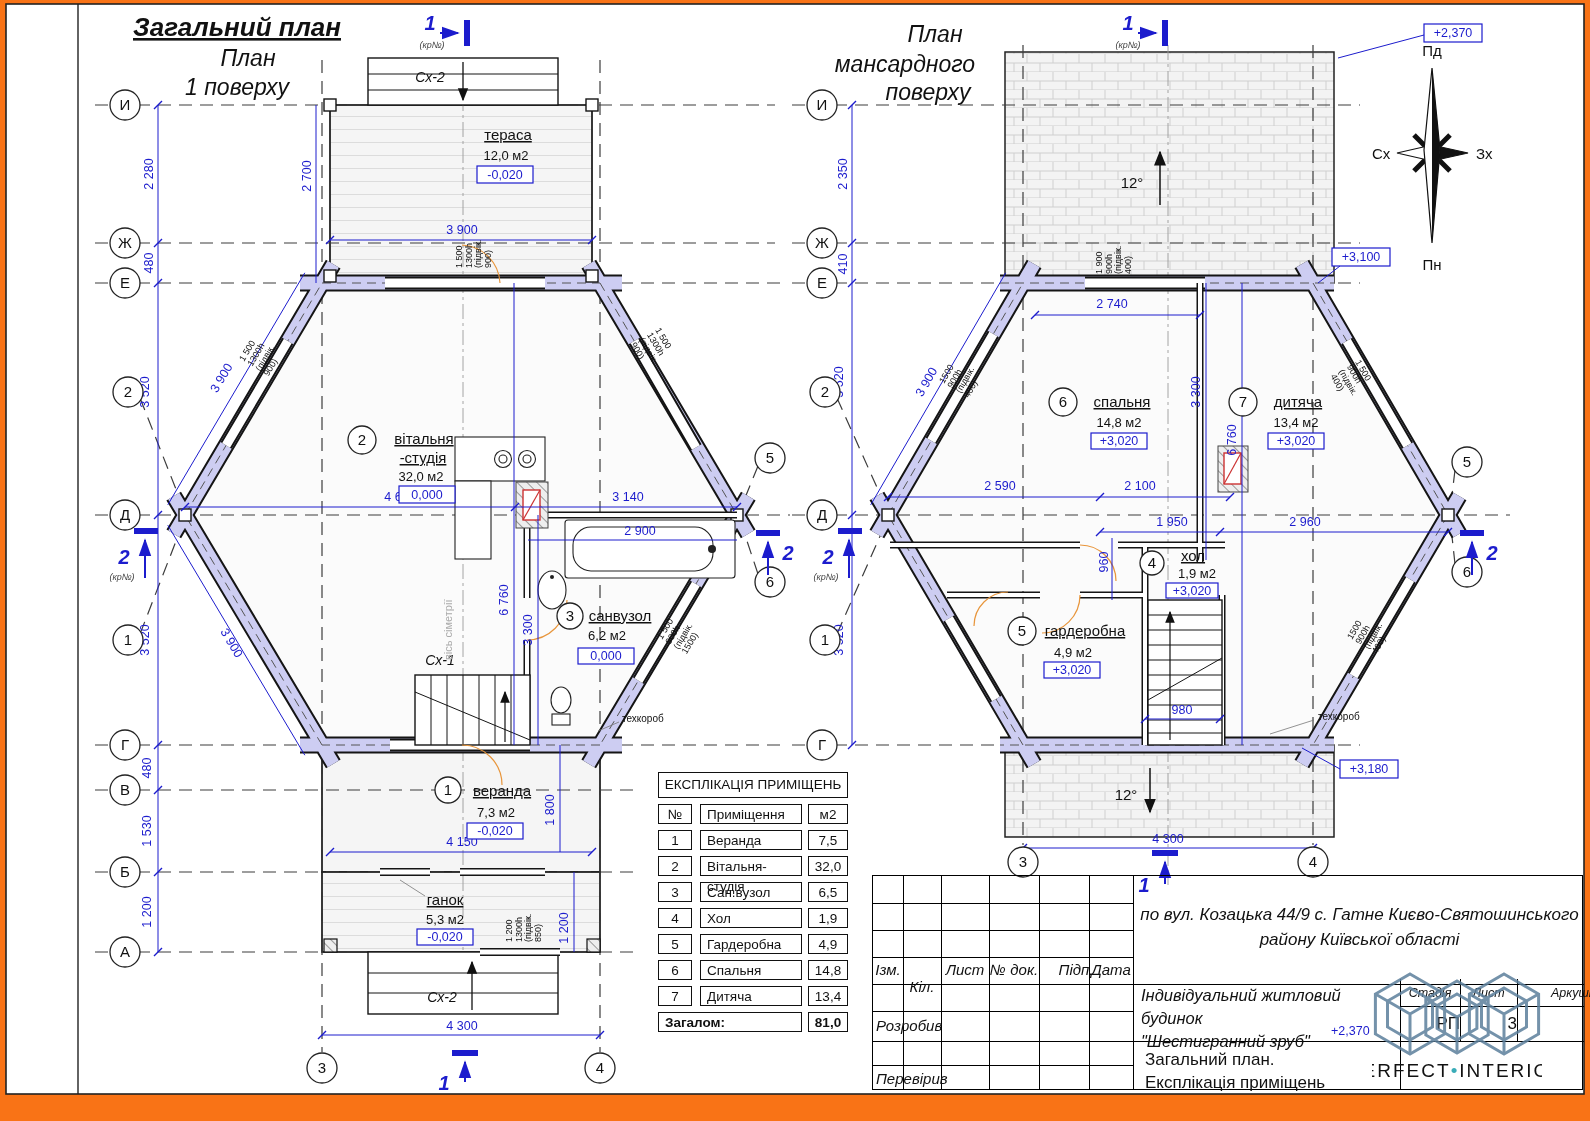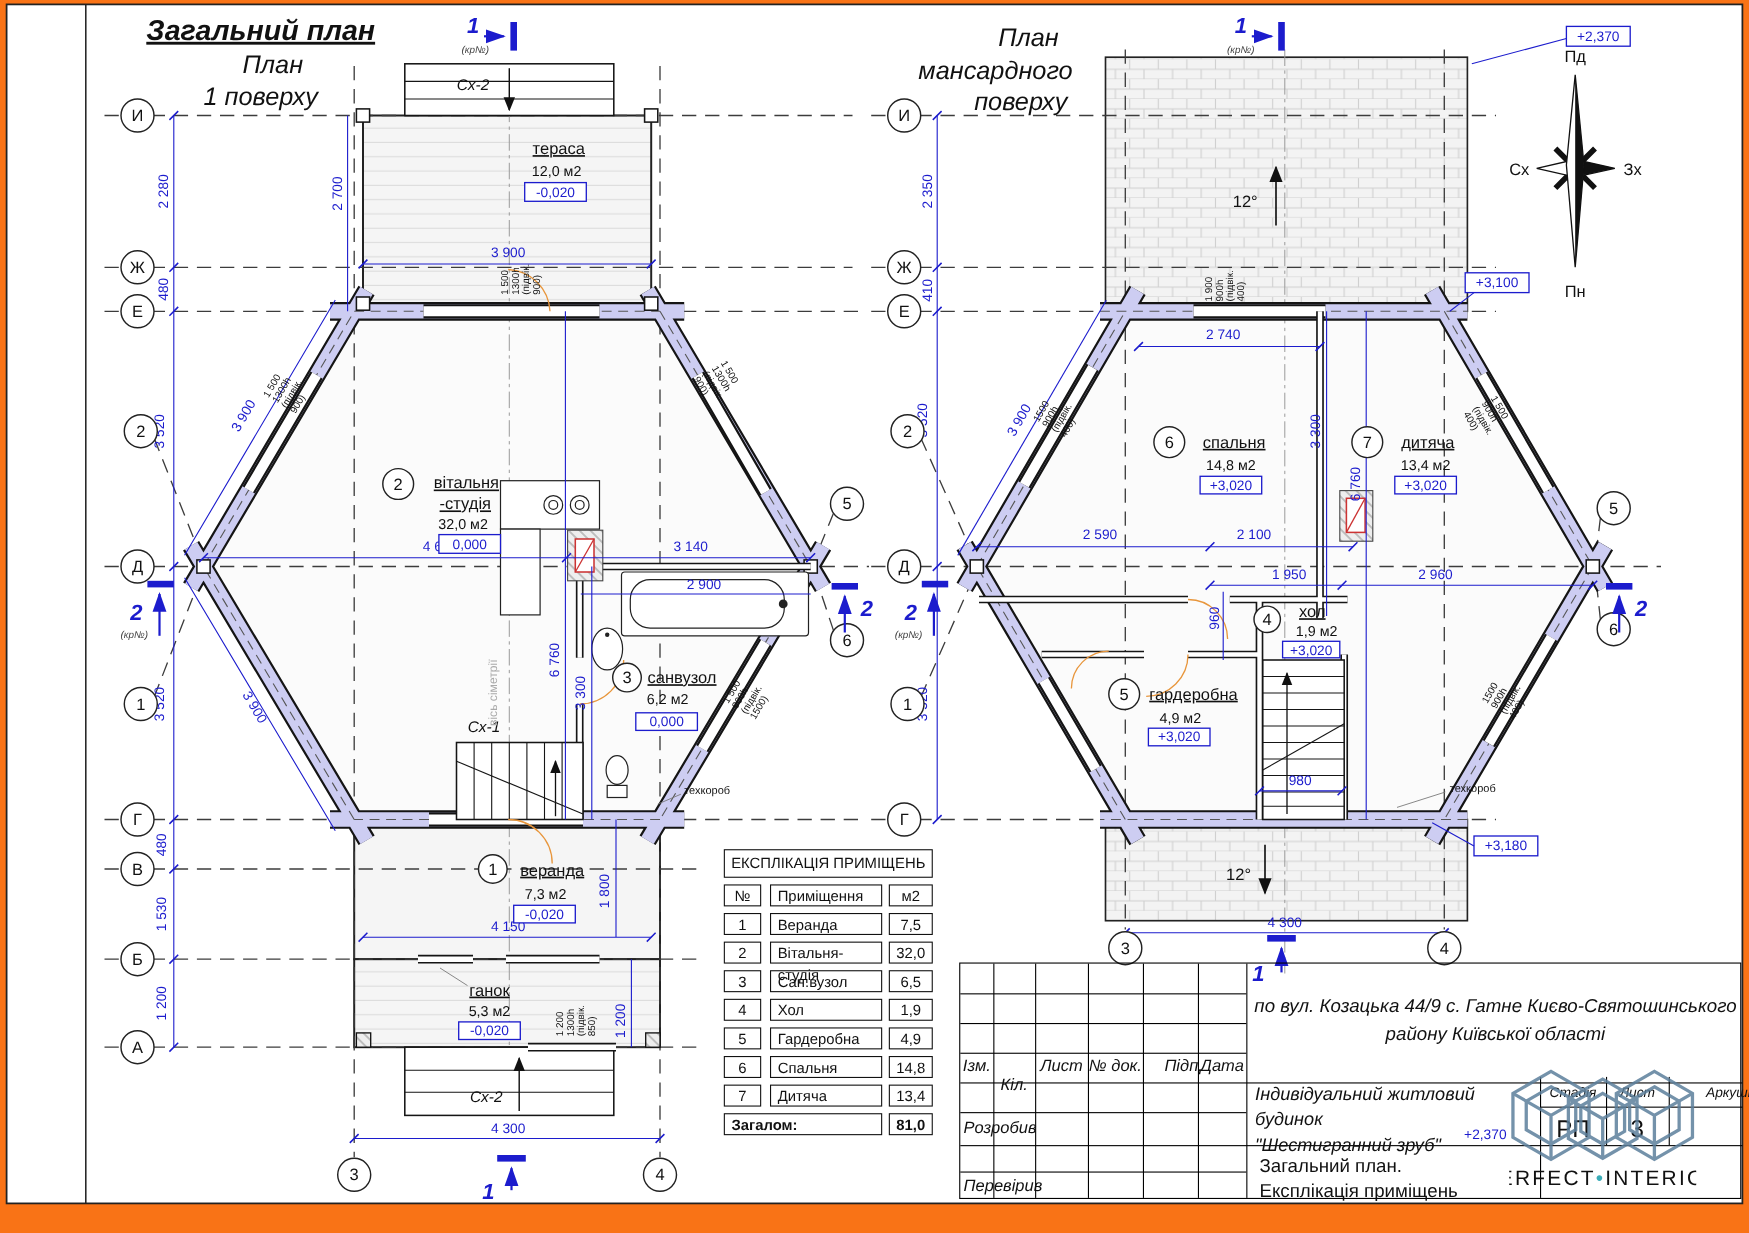--- a/index.html
+++ b/index.html
@@ -57,21 +57,21 @@
   .tb{position:absolute;left:872px;top:875px;width:711px;height:215px;border:1.6px solid #000;
       box-sizing:border-box;z-index:2;color:#111;}
   .tb .vl{position:absolute;top:0;bottom:0;width:0;border-left:1.2px solid #000;}
   .tb .hl{position:absolute;height:0;border-top:1.2px solid #000;}
   .tb .lab{position:absolute;font-size:15px;font-style:italic;text-align:center;}
   .tb .addr{position:absolute;left:262px;top:26px;width:449px;text-align:center;
             font-style:italic;font-size:17px;line-height:25px;}
   .tb .obj{position:absolute;left:268px;top:108px;width:250px;font-style:italic;font-size:16.5px;line-height:23px;}
   .tb .objlvl{position:absolute;left:458px;top:148px;color:#1c1ccd;font-size:12.5px;}
   .tb .stghdr{position:absolute;font-size:12.5px;font-style:italic;text-align:center;}
-  .tb .stgval{position:absolute;font-size:22px;text-align:center;}
+  .tb .stgval{position:absolute;font-size:17px;text-align:right;}
   .tb .doc{position:absolute;left:272px;top:172px;font-size:17px;line-height:23px;}
   .logo{position:absolute;left:1372px;top:962px;width:170px;height:130px;z-index:3;}
 </style>
 </head>
 <body>
 
 <div class="canvas">
 
 <svg width="1590" height="1121" viewBox="0 0 1590 1121">
   <defs>

